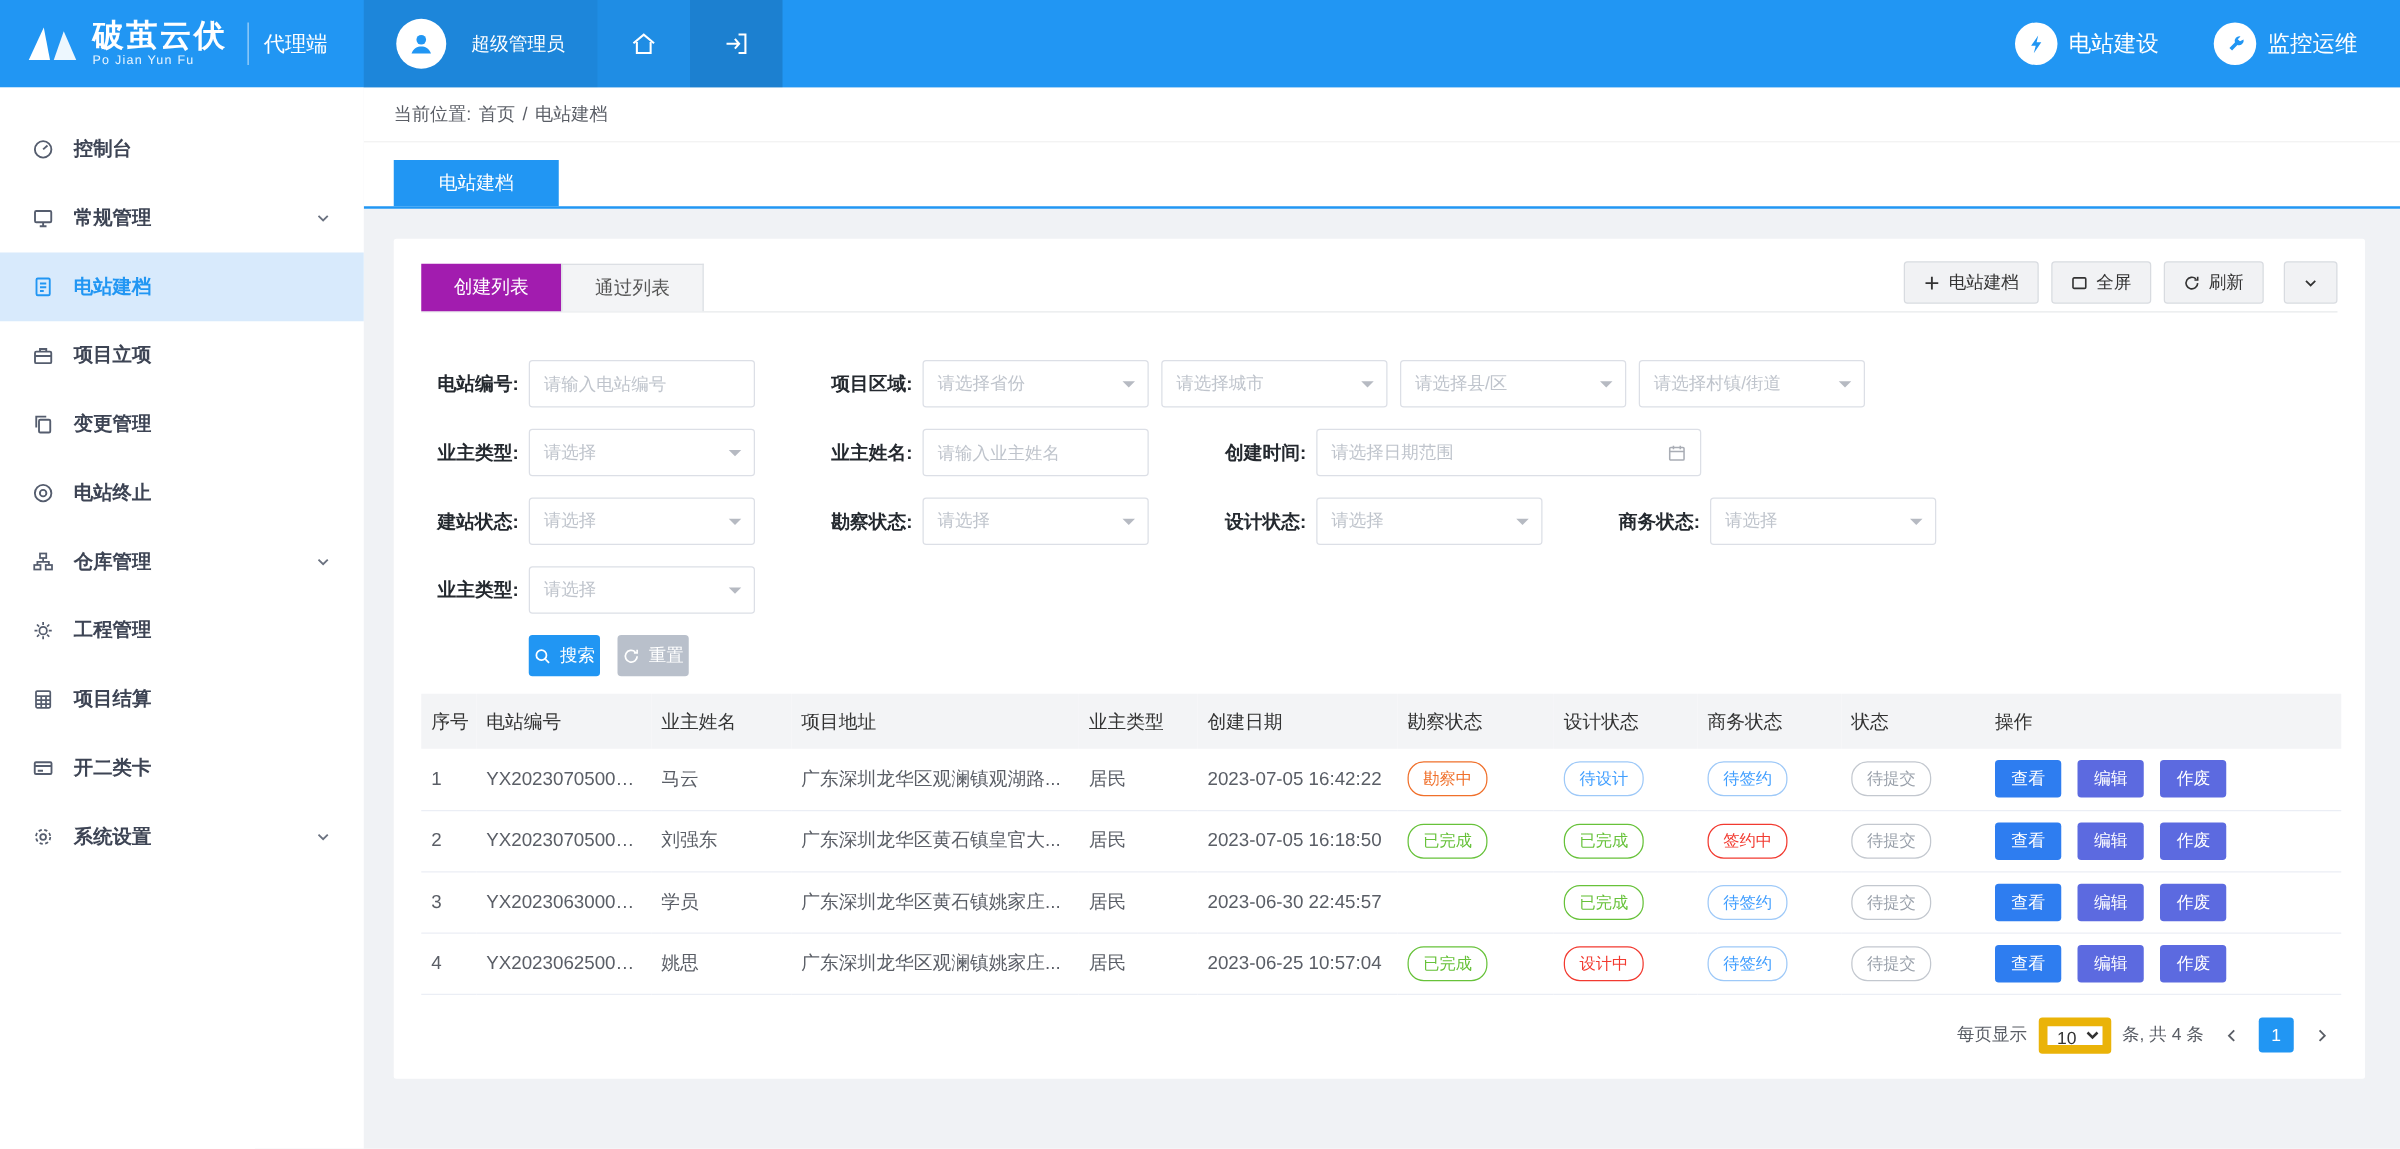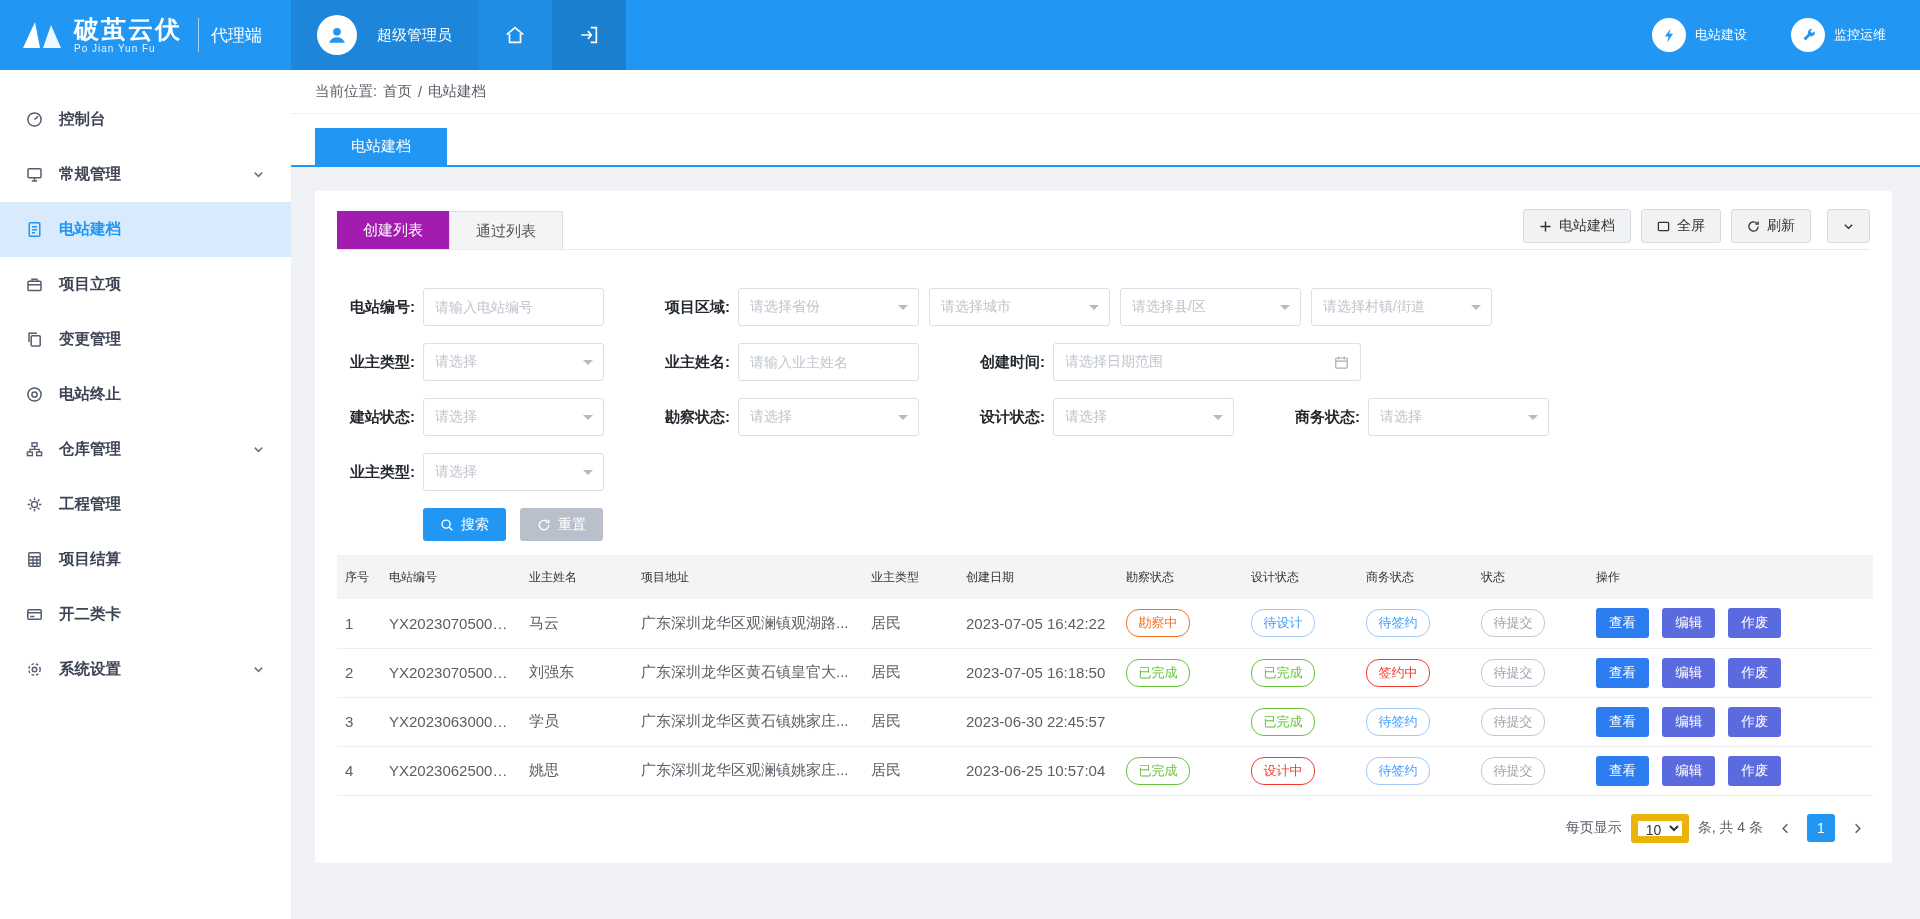--- a/index.html
+++ b/index.html
@@ -13,21 +13,21 @@
   .brand-text{line-height:1.05}
   .brand-title{font-size:25px;font-weight:bold;letter-spacing:2px}
   .brand-sub{font-size:10px;letter-spacing:1px;opacity:.9;margin-top:2px}
   .brand-portal{display:flex;align-items:center;font-size:17px;margin-left:6px;padding-left:12px;border-left:1px solid rgba(255,255,255,.6);height:34px}
   .topbar-seg{display:flex;align-items:center;gap:20px;padding:0 26px;font-size:15px;cursor:pointer}
   .seg-user{background:rgba(0,0,0,.10)}
   .seg-home{background:rgba(0,0,0,.06)}
   .seg-logout{background:rgba(0,0,0,.14)}
   .avatar{width:40px;height:40px;border-radius:50%;background:#fff;display:flex;align-items:center;justify-content:center}
   .tb-spacer{flex:1}
-  .quick-link{display:flex;align-items:center;gap:9px;font-size:13px;padding:0 22px;cursor:pointer}
+  .quick-link{display:flex;align-items:center;gap:9px;font-size:18px;padding:0 22px;cursor:pointer}
   .ql-circle{width:34px;height:34px;border-radius:50%;background:#fff;display:flex;align-items:center;justify-content:center}
 
   
   .body-row{display:flex;height:849px}
   .sidebar{width:291px;background:#fff;flex-shrink:0;padding-top:22px}
   .side-item{height:55px;display:flex;align-items:center;gap:14px;padding:0 26px;font-size:15.5px;font-weight:bold;color:#3d4454;cursor:pointer}
   .side-item .s-ico{display:flex;width:19px;color:#555d6e}
   .side-item.active{background:#d8eafc;color:#2196f3}
   .side-item.active .s-ico{color:#2196f3}
   .s-chev{margin-left:auto;color:#6b7280;display:flex}
@@ -56,27 +56,27 @@
   .f-label{min-width:78px;text-align:right;font-size:15px;font-weight:bold;color:#24292f;margin-right:8px;white-space:nowrap}
   .f-input,.f-select,.f-date{height:38px;border:1px solid #dcdfe6;border-radius:3px;background:#fff;font-size:14px;padding:0 11px;color:#333}
   .f-input{width:181px}
   .f-input::placeholder{color:#bfc4cc}
   .f-select{width:181px;display:flex;align-items:center;color:#bfc4cc;position:relative;cursor:pointer}
   .f-select + .f-select{margin-left:10px}
   .f-select::after{content:"";position:absolute;right:10px;top:16px;border:5px solid transparent;border-top-color:#b6bac2}
   .f-date{width:308px;display:flex;align-items:center;color:#bfc4cc;cursor:pointer}
   .f-date .cal{margin-left:auto;color:#a9adb5;display:flex}
   .f-actions{display:flex;gap:14px;margin:4px 0 4px 86px}
-  .btn{display:inline-flex;align-items:center;gap:7px;height:33px;padding:0 17px;border:none;border-radius:3px;color:#fff;font-size:14px;cursor:pointer}
+  .btn{display:inline-flex;align-items:center;gap:7px;height:33px;padding:0 4px;border:none;border-radius:3px;color:#fff;font-size:14px;cursor:pointer}
   .btn-search{background:#2196f3}
   .btn-reset{background:#b9c0cb}
 
   
   table{width:100%;border-collapse:collapse;margin-top:14px;table-layout:fixed}
-  thead th{background:#f3f4f6;height:44px;font-size:12px;font-weight:500;color:#333;text-align:left;padding:0 8px;white-space:nowrap}
+  thead th{background:#f3f4f6;height:44px;font-size:15px;font-weight:500;color:#333;text-align:left;padding:0 8px;white-space:nowrap}
   tbody td{height:49px;border-bottom:1px solid #ebeef5;font-size:15px;color:#5a5e66;padding:0 8px;white-space:nowrap;overflow:hidden;text-overflow:ellipsis}
   .badge{display:inline-block}
   .badge[data-variant]{min-width:64px;text-align:center;padding:4px 10px;border-radius:13px;font-size:13px;border:1px solid;background:#fff}
   .badge[data-variant="orange"]{color:#f0702b;border-color:#f0702b}
   .badge[data-variant="red"]{color:#f23a30;border-color:#f23a30}
   .badge[data-variant="green"]{color:#67c23a;border-color:#67c23a}
   .badge[data-variant="blue"]{color:#409eff;border-color:#9ec9f8}
   .badge[data-variant="gray"]{color:#9aa1ab;border-color:#c3c8cf}
   .act{display:inline-block;padding:6px 13px;border-radius:3px;color:#fff;font-size:13.5px;border:none;margin-right:9px;cursor:pointer}
   .act-view{background:#2e7df0}

